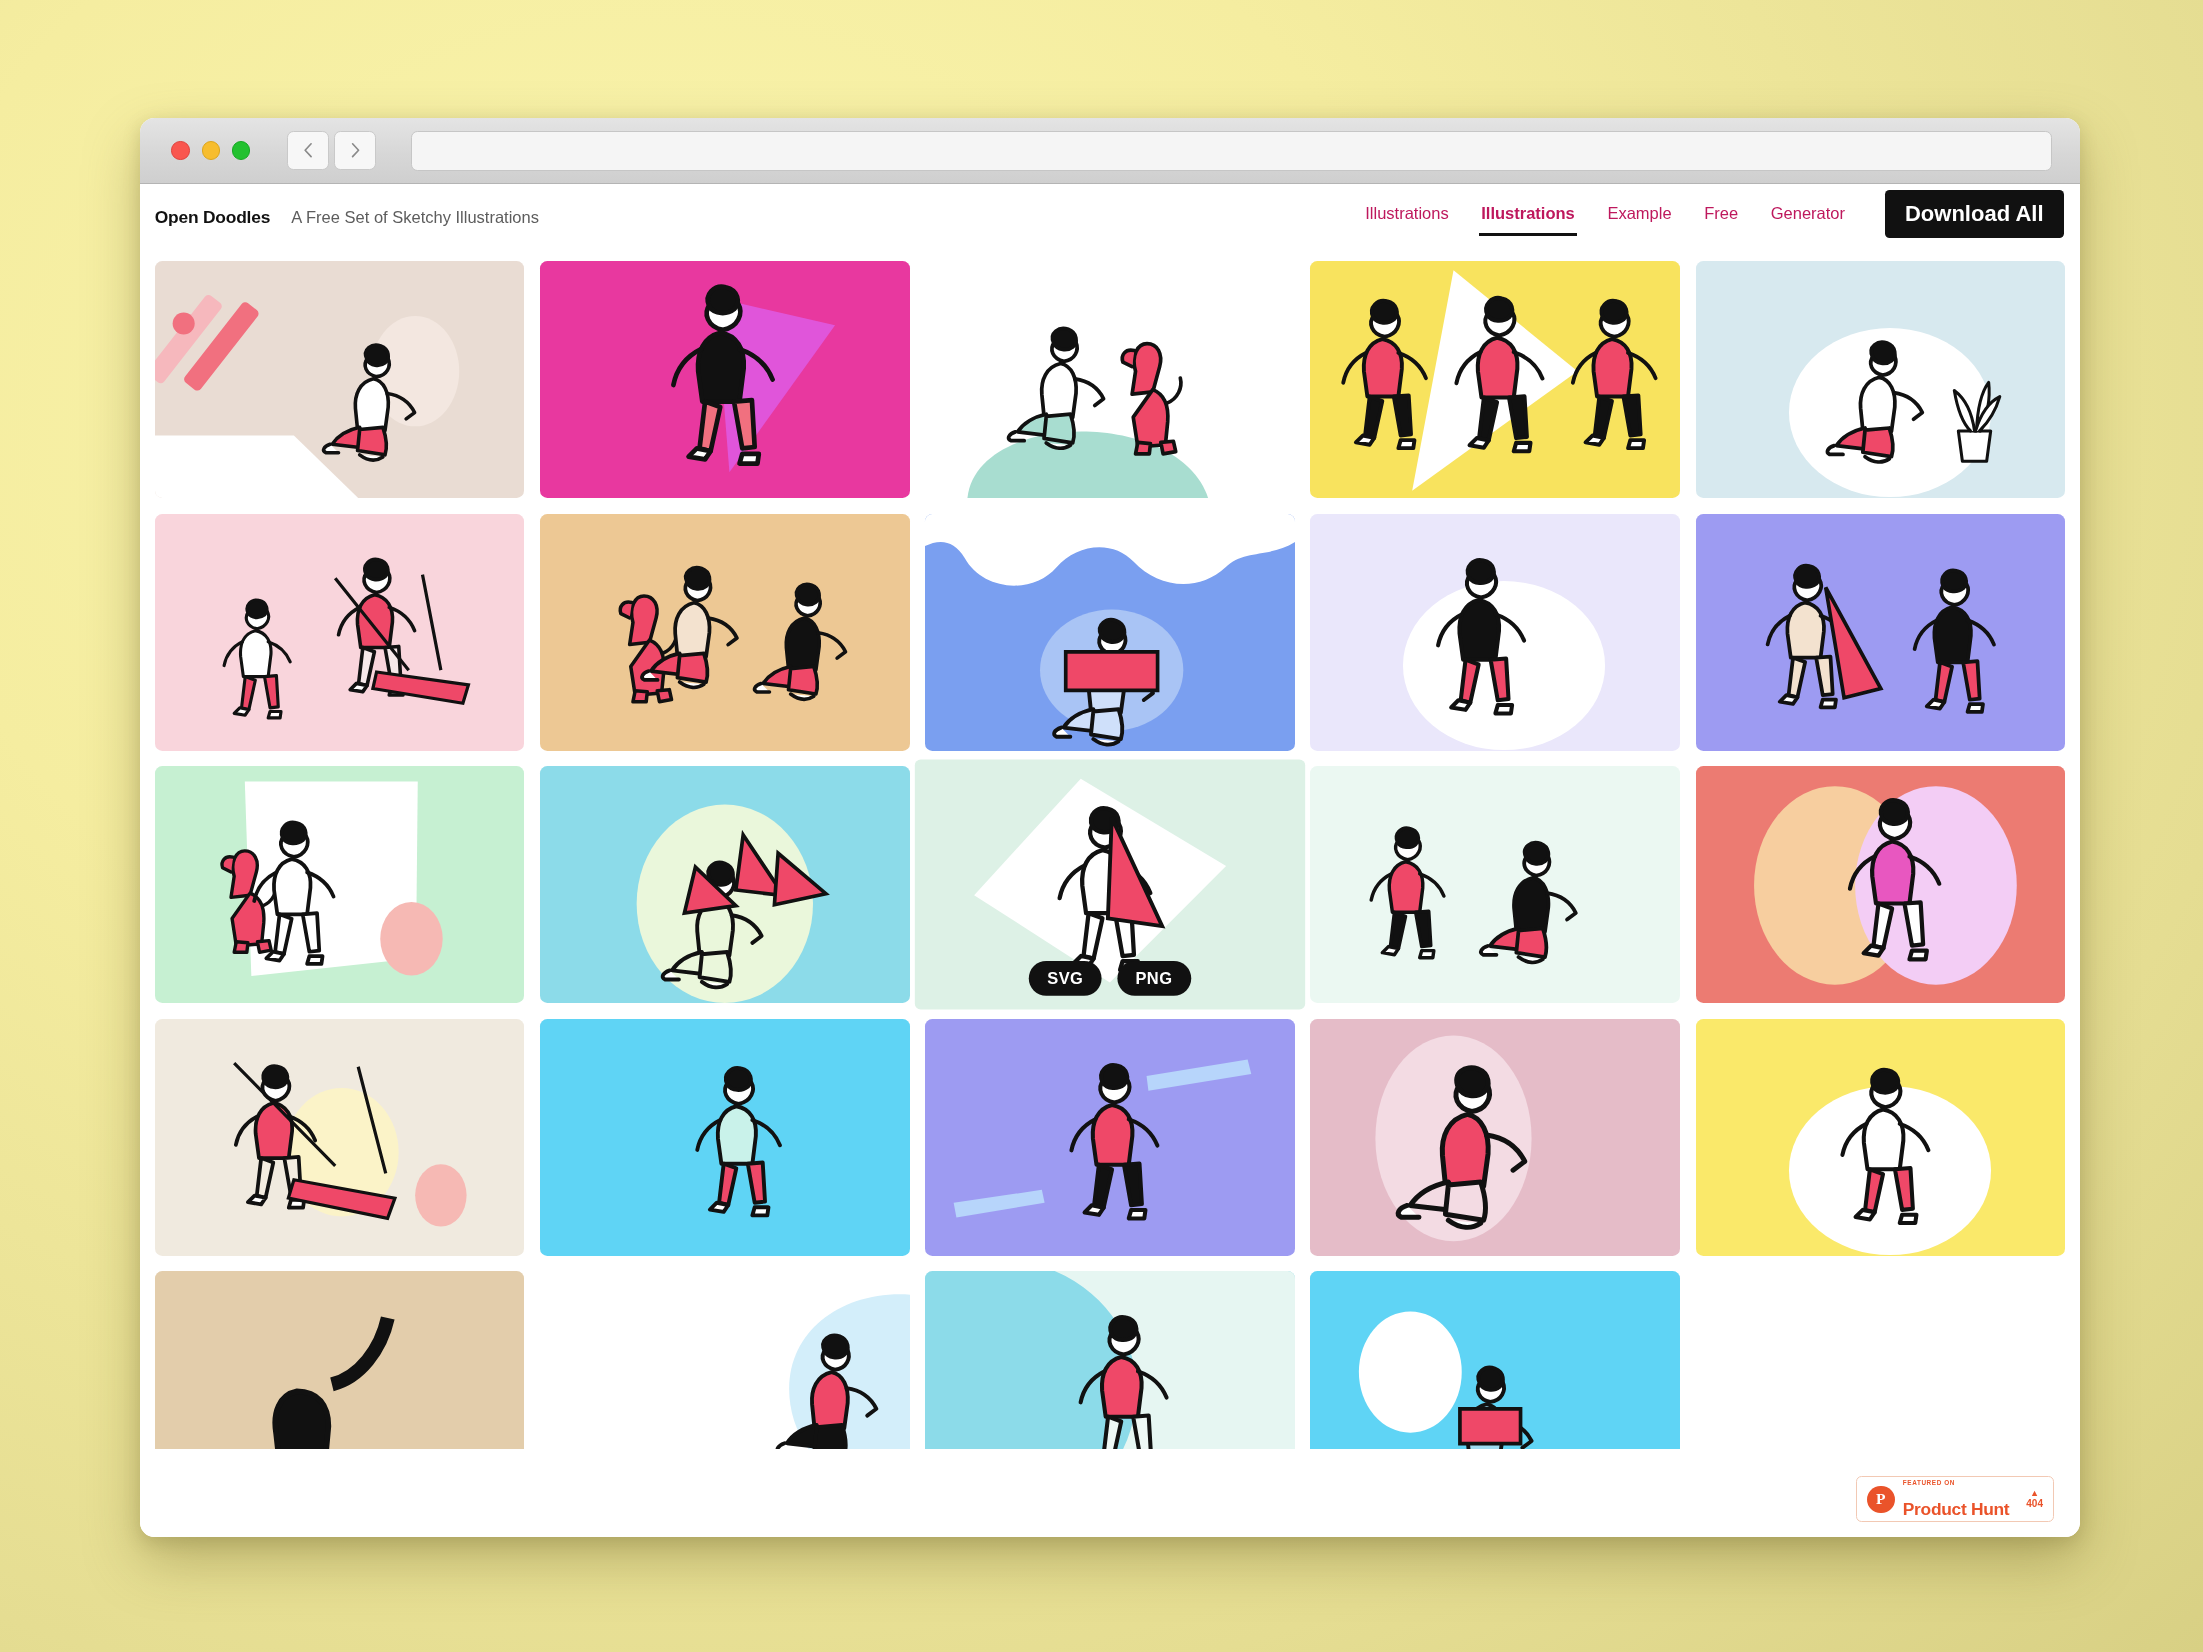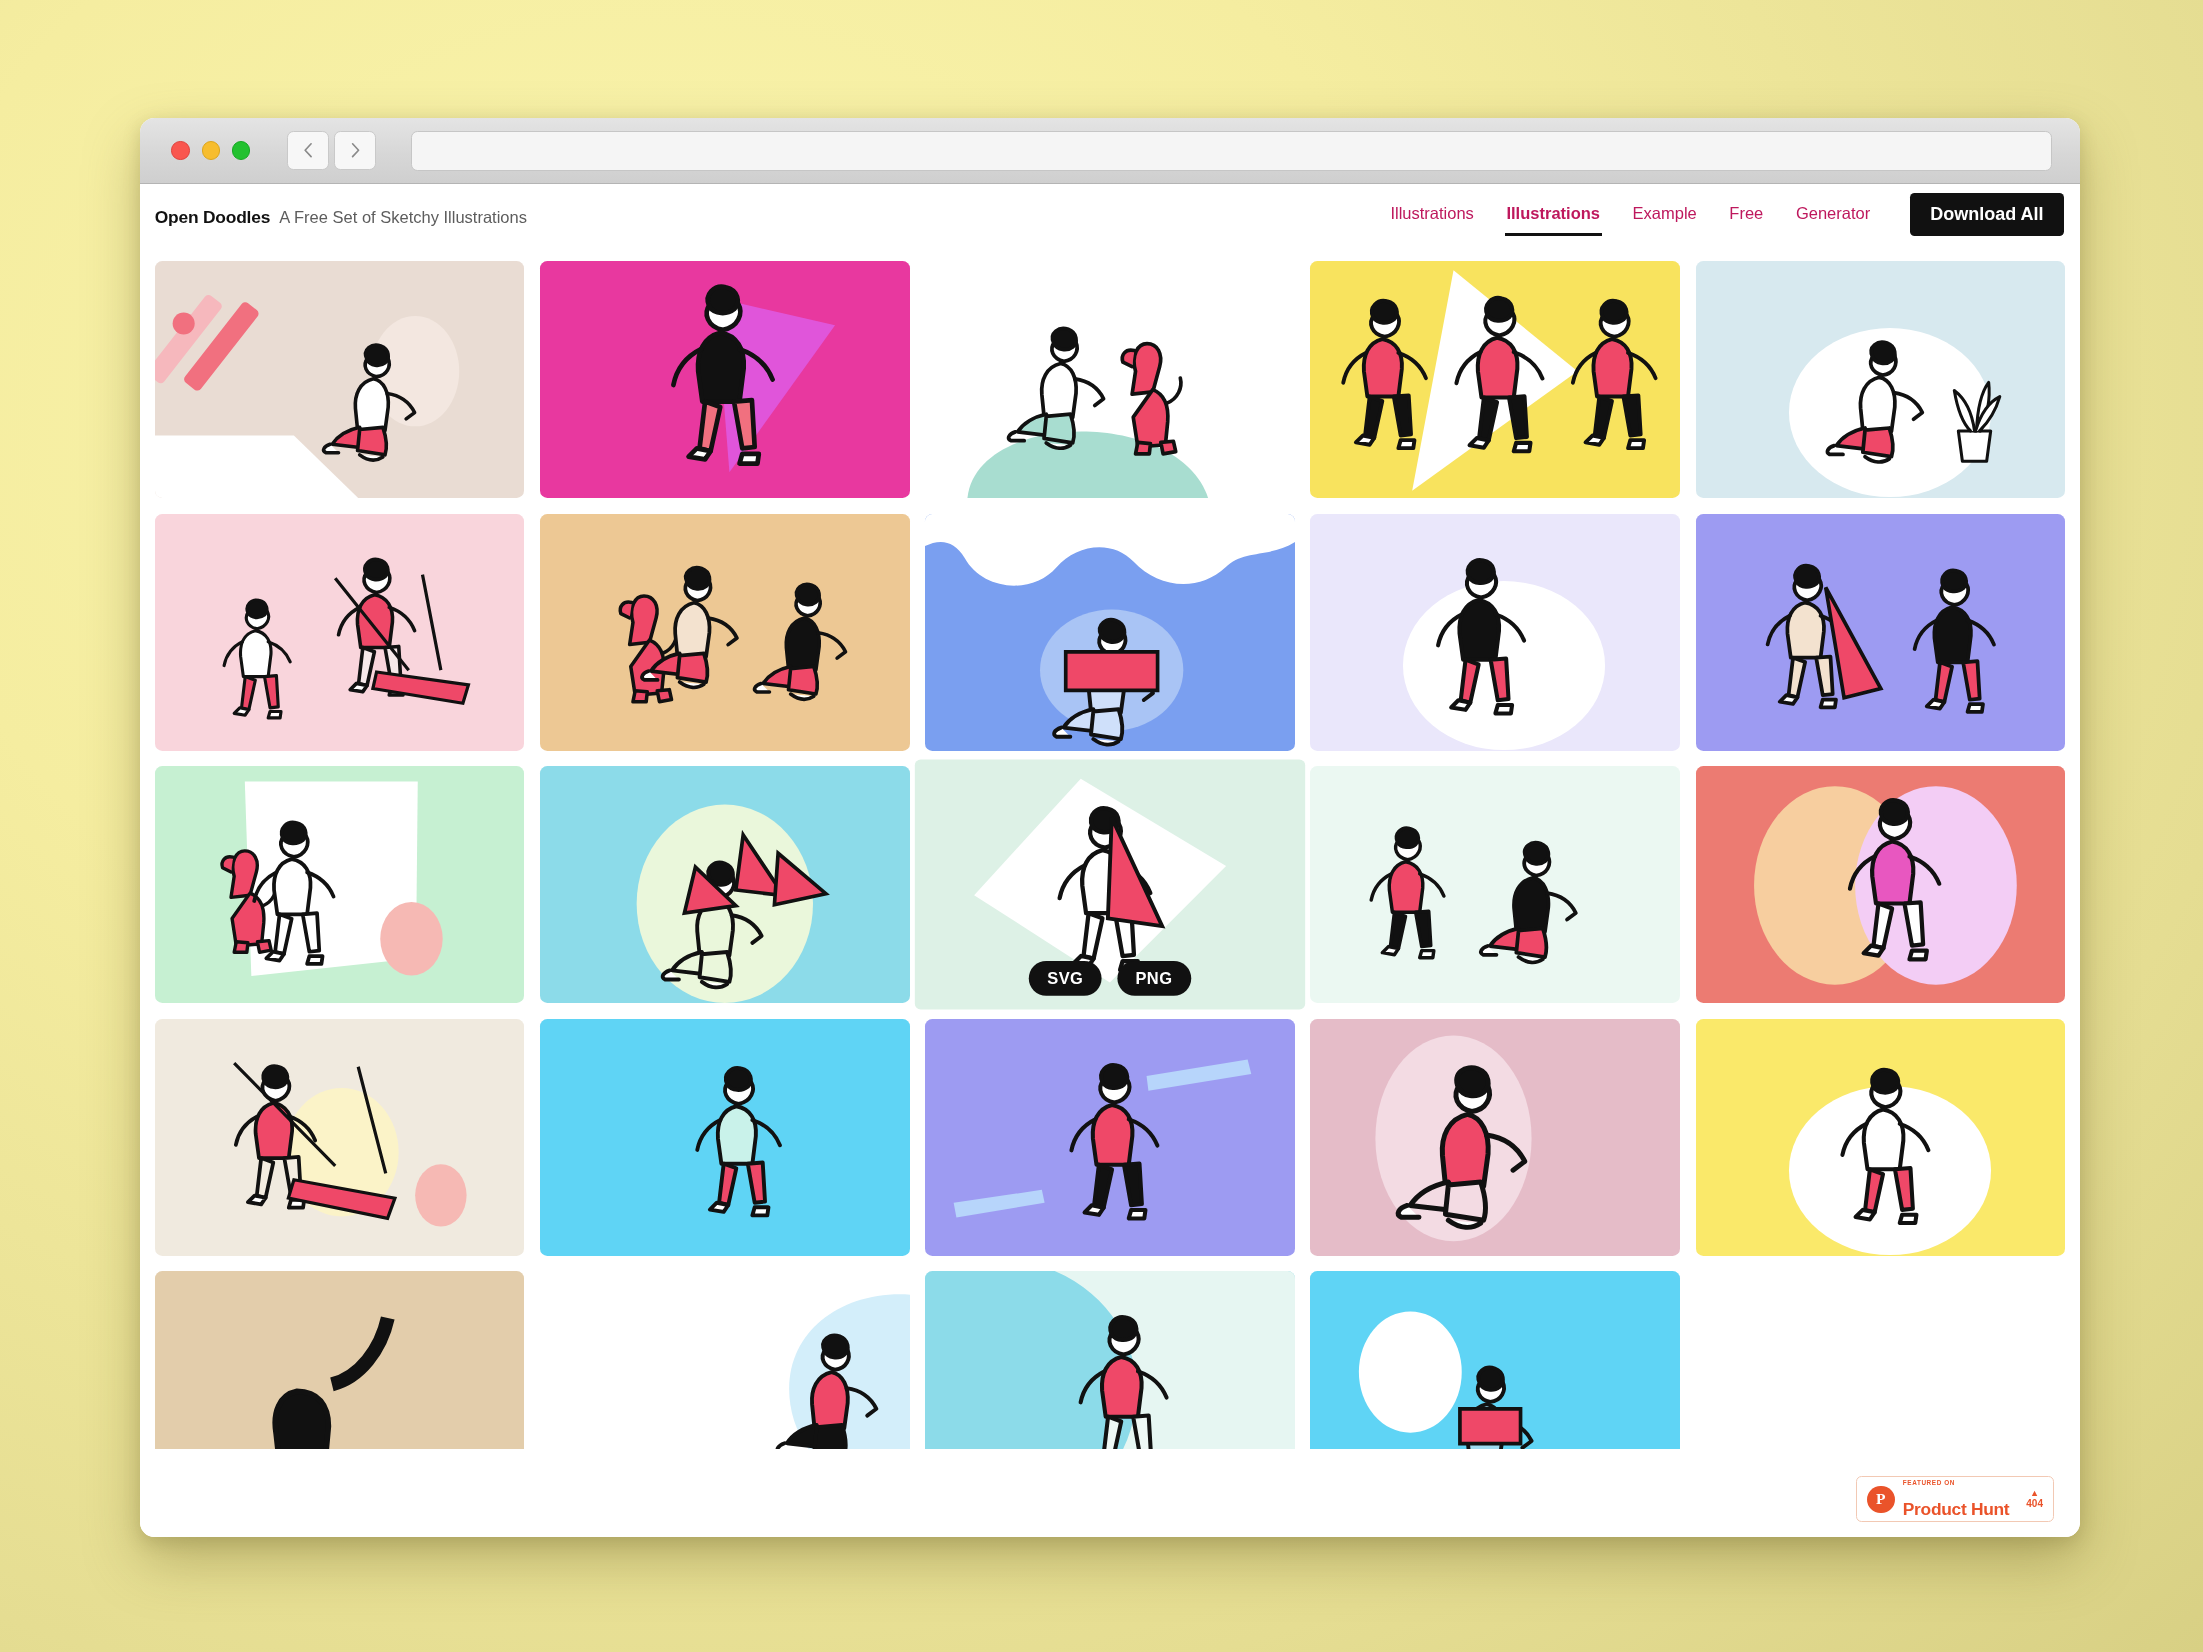--- a/index.html
+++ b/index.html
@@ -55,34 +55,34 @@
   
   .site { flex: 1; background: #fff; display: flex; flex-direction: column; min-height: 0; }
 
   .topbar {
     height: 66px; flex: none;
     display: flex; align-items: center;
     padding: 0 16.5px 0 14.7px;
   }
   .brand { display: flex; align-items: baseline; gap: 9.2px; padding-left: 0; }
   .brand-name { font-size: 17.4px; font-weight: bold; color: #111; letter-spacing: -0.2px; }
-  .brand-tag { font-size: 16.5px; color: #5d5d5d; }
+  .brand-tag { font-size: 16.5px; color: #5d5d5d; margin-left: 12px; }
 
   .nav { margin-left: auto; display: flex; align-items: center; gap: 29px; }
   .nav-link {
     font-size: 16.5px; color: #be185d; padding: 5.5px 1.8px 13px;
     position: relative; white-space: nowrap;
   }
   .nav-link.active { font-weight: bold; }
   .nav-link.active::after {
     content: ""; position: absolute; left: 0; right: 0; bottom: 0;
     height: 2.8px; background: #111;
   }
   .dl-btn {
-    background: #111; color: #fff; font-size: 18px; font-weight: bold;
+    background: #111; color: #fff; font-size: 22px; font-weight: bold;
     padding: 11px 20px; border-radius: 4.6px; border: none; white-space: nowrap;
     margin-left: 9.2px; margin-bottom: 6px;
   }
 
   
   .grid {
     flex: 1; min-height: 0;
     display: grid;
     grid-template-columns: repeat(5, 1fr);
     grid-auto-rows: 237px;

